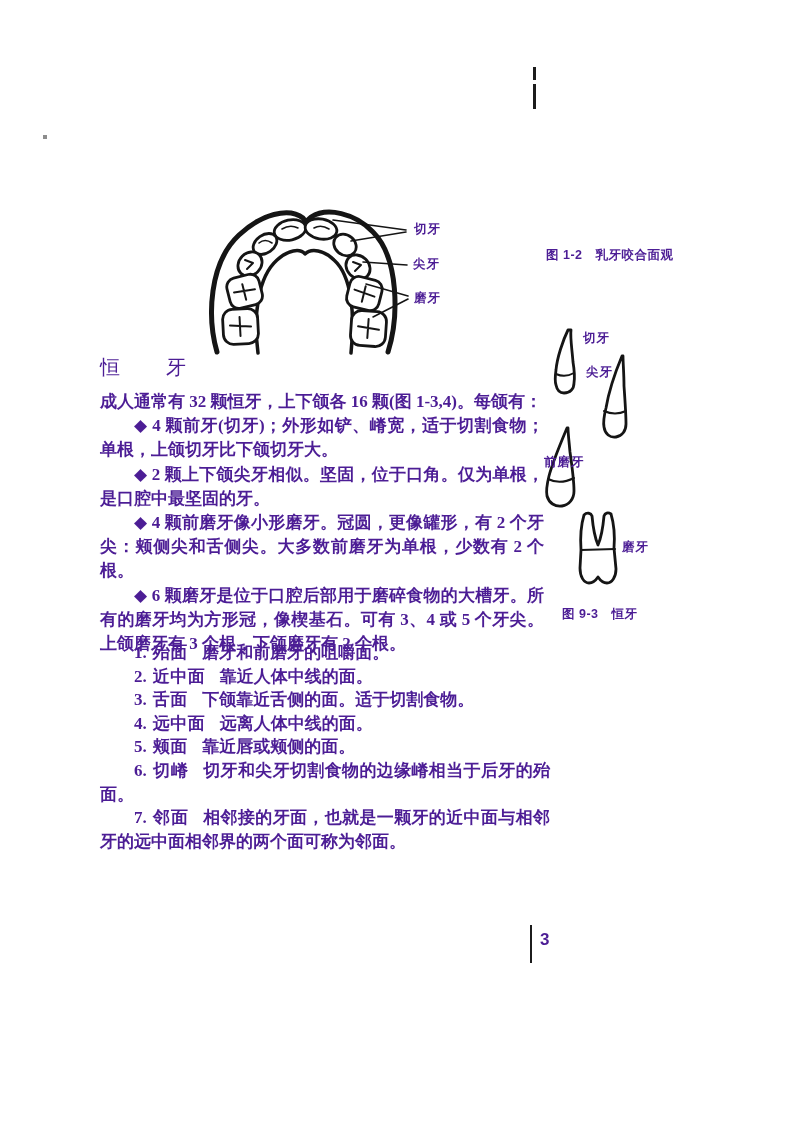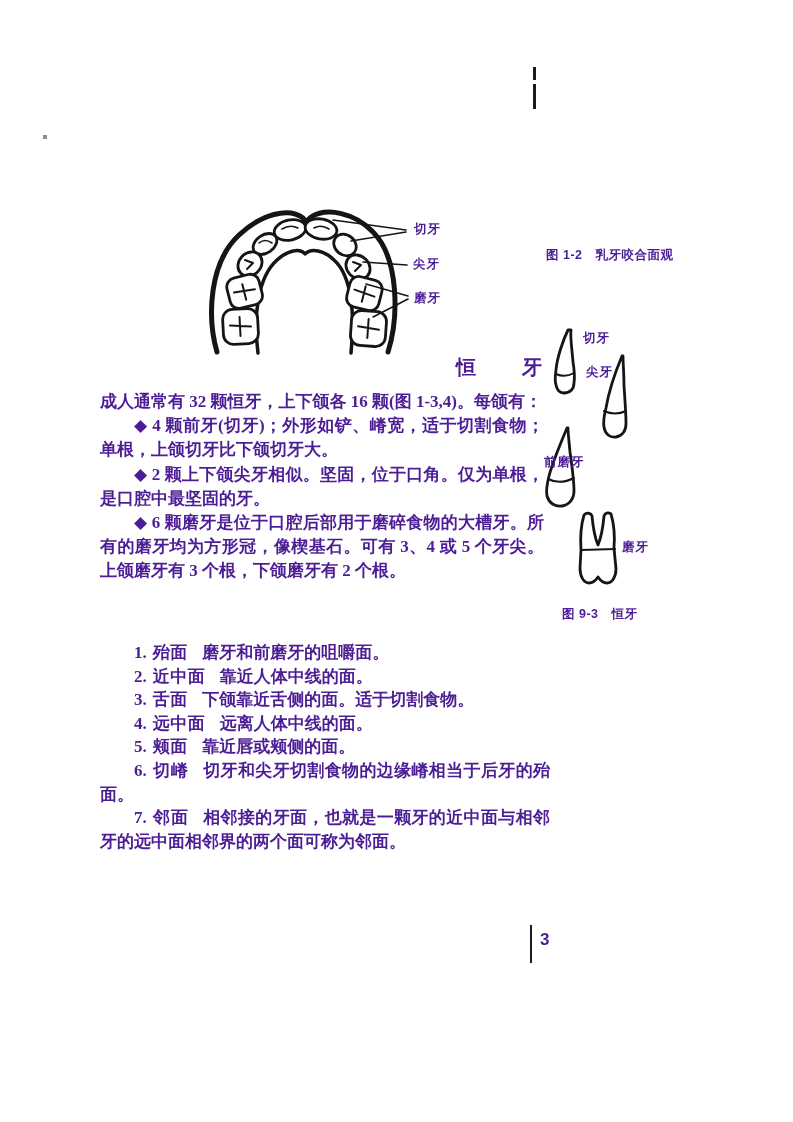--- a/index.html
+++ b/index.html
@@ -26,22 +26,22 @@
     font-weight:bold;font-size:12.5px;letter-spacing:1px;white-space:nowrap;
   }
   .cap{
     position:absolute;font-family:"Liberation Sans","DejaVu Sans",sans-serif;
     font-weight:bold;font-size:12.5px;letter-spacing:.5px;white-space:nowrap;
   }
   .cap12{left:546px;top:247px;}
   .cap13{left:562px;top:606px;}
   
   .heading{
-    position:absolute;left:100px;top:354px;width:444px;text-align:right;
-    font-size:20px;font-weight:bold;letter-spacing:2px;
+    position:absolute;left:100px;top:354px;width:444px;text-align:left;
+    font-size:20px;font-weight:normal;letter-spacing:2px;
   }
   
   .body-block{
     position:absolute;left:100px;top:390px;width:444px;
     font-size:17px;font-weight:bold;line-height:24.2px;text-align:justify;
   }
   .body-block p{margin:0;}
   .pind{text-indent:2em;}
   .list-block{
     position:absolute;left:100px;top:641px;width:450px;
@@ -109,20 +109,21 @@
   <span class="fig-label" style="left:413px;top:256px;">尖牙</span>
   <span class="fig-label" style="left:414px;top:290px;">磨牙</span>
   <div class="cap cap12">图 1-2　乳牙咬合面观</div>
 
   <div class="heading">恒　　牙</div>
 
   <div class="body-block">
     <p>成人通常有 32 颗恒牙，上下颌各 16 颗(图 1-3,4)。每颌有：</p>
     <p class="pind">◆ 4 颗前牙(切牙)；外形如铲、嵴宽，适于切割食物；单根，上颌切牙比下颌切牙大。</p>
     <p class="pind">◆ 2 颗上下颌尖牙相似。坚固，位于口角。仅为单根，是口腔中最坚固的牙。</p>
+    <p class="pind">◆ 4 颗前磨牙像小形磨牙。冠圆，更像罐形，有 2 个牙尖：颊侧尖和舌侧尖。大多数前磨牙为单根，少数有 2 个根。</p>
     <p class="pind">◆ 6 颗磨牙是位于口腔后部用于磨碎食物的大槽牙。所有的磨牙均为方形冠，像楔基石。可有 3、4 或 5 个牙尖。上颌磨牙有 3 个根，下颌磨牙有 2 个根。</p>
   </div>
 
   <div class="list-block">
     <p class="li"><span class="num">1.</span><span class="term">殆面</span><span class="desc">磨牙和前磨牙的咀嚼面。</span></p>
     <p class="li"><span class="num">2.</span><span class="term">近中面</span><span class="desc">靠近人体中线的面。</span></p>
     <p class="li"><span class="num">3.</span><span class="term">舌面</span><span class="desc">下颌靠近舌侧的面。适于切割食物。</span></p>
     <p class="li"><span class="num">4.</span><span class="term">远中面</span><span class="desc">远离人体中线的面。</span></p>
     <p class="li"><span class="num">5.</span><span class="term">颊面</span><span class="desc">靠近唇或颊侧的面。</span></p>
     <p class="li"><span class="num">6.</span><span class="term">切嵴</span><span class="desc">切牙和尖牙切割食物的边缘嵴相当于后牙的殆面。</span></p>

